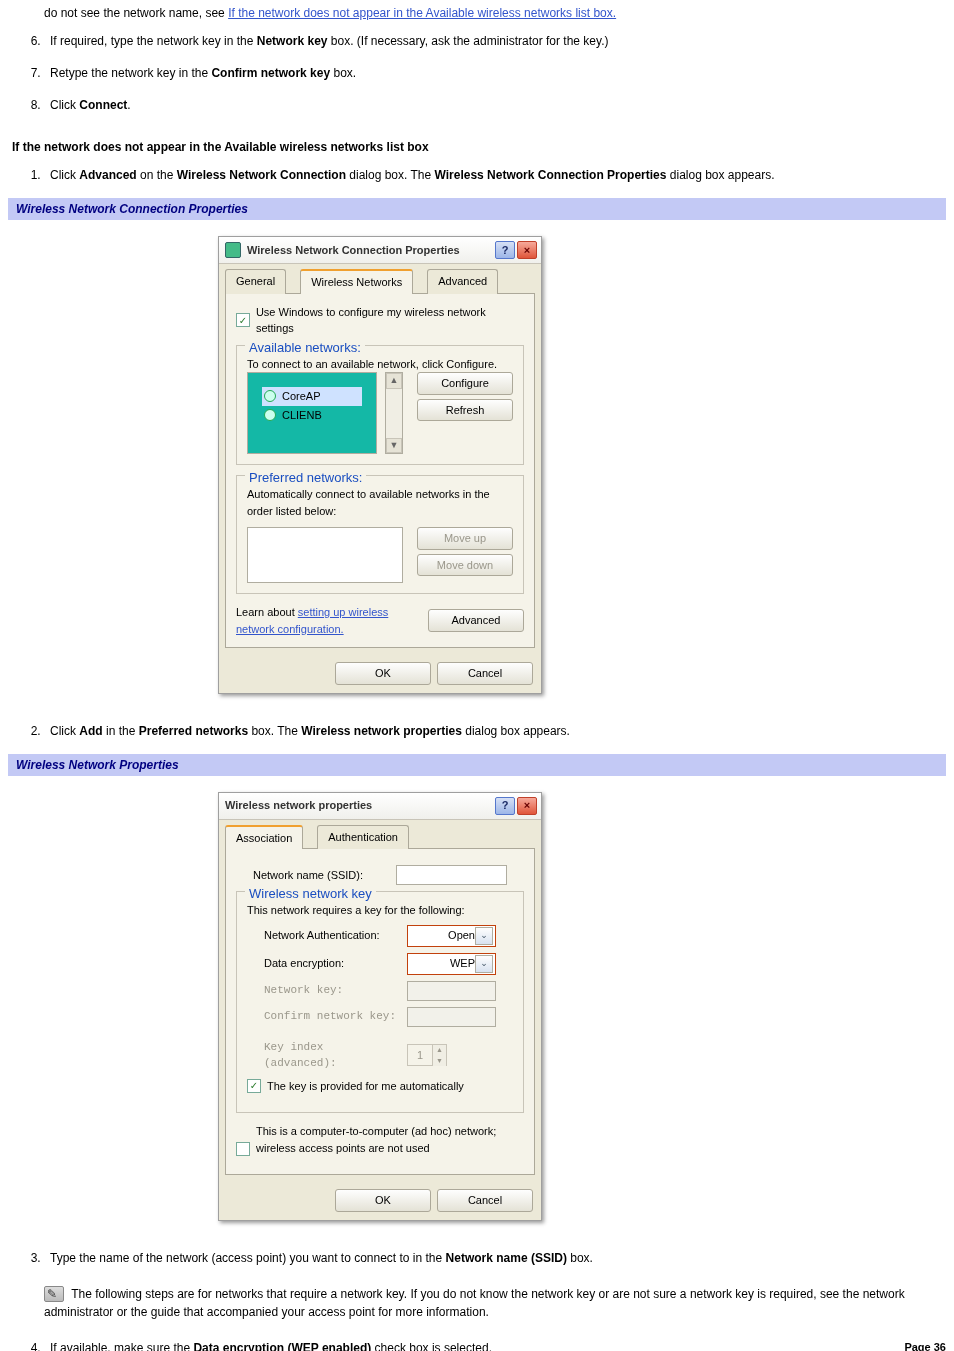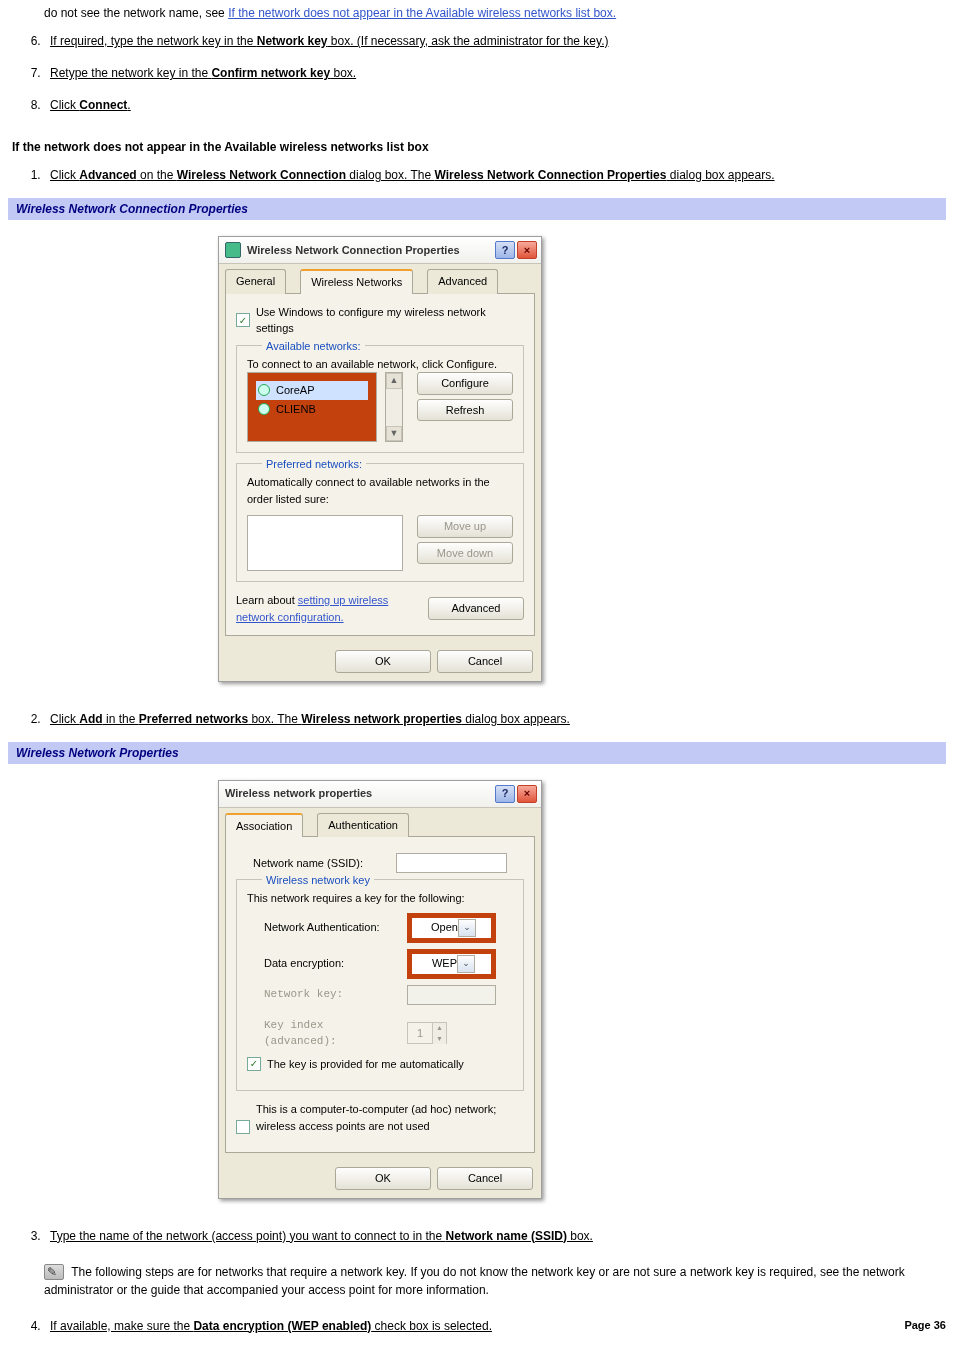--- a/index.html
+++ b/index.html
@@ -8,21 +8,20 @@
     color: #000;
     margin: 0;
     padding: 0 8px;
     width: 954px;
     box-sizing: border-box;
     line-height: 1.5;
   }
   ol {
     margin: 6px 0;
     padding-left: 36px;
-    text-decoration: underline;
   }
   ol li {
     padding-left: 6px;
     margin-bottom: 14px;
   }
   a.doc-link {
     color: #3355cc;
     text-decoration: underline;
   }
   .section-heading {
@@ -83,26 +82,26 @@
   .tab-body {
     margin: 0 6px 6px 6px; padding: 10px; border: 1px solid #aca899; background: #f5f3e9;
   }
   .win-checkbox { display: flex; align-items: center; gap: 6px; margin-bottom: 8px; }
   .win-checkbox .box {
     width: 12px; height: 12px; border: 1px solid #7a9; background: #fff; display: flex;
     align-items: center; justify-content: center; color: #2a7a2a; font-size: 10px;
   }
   .groupbox { border: 1px solid #c8c4b8; padding: 10px 10px 10px 10px; margin-bottom: 10px; position: relative; }
   .groupbox .legend {
-    position: absolute; top: -8px; left: 25px; background: #f5f3e9; padding: 0 4px;
-    color: #1a4ec0; font-size: 11px;
+    position: absolute; top: -8px; left: 8px; background: #f5f3e9; padding: 0 4px;
+    color: #1a4ec0; font-size: 13px;
   }
   .list-row { display: flex; gap: 8px; }
   .listbox {
-    flex: 1; border: 1px solid #b0ada0; background: #c2410c; height: 52px; padding: 8px; text-align: right;
+    flex: 1; border: 1px solid #b0ada0; background: #14b8a6; height: 52px; padding: 14px; text-align: right;
   }
   .listbox .item { display: flex; align-items: center; gap: 6px; padding: 1px 2px; }
   .listbox .item.sel { background: #cfe2ff; }
   .ant-icon { width: 10px; height: 10px; border: 1px solid #2a5; background: #cfe; border-radius: 50%; }
   .scroll-col {
     width: 16px; border: 1px solid #b0ada0; background: #f0eee4;
     display: flex; flex-direction: column; justify-content: space-between;
   }
   .scroll-col .arr { text-align: center; font-size: 9px; color: #666; background: #e6e3d6; border: 1px solid #c8c4b8; }
   .side-btns { display: flex; flex-direction: column; gap: 4px; margin-left: 6px; }
@@ -124,22 +123,22 @@
   }
   
   .formrow { display: flex; align-items: center; gap: 8px; margin: 6px 17px; }
   .formrow .lbl { width: 135px; }
   .formrow .lbl.disabled { color: #9a978b; font-family: Liberation Mono, monospace; }
   .txt-input {
     flex: 1; height: 18px; border: 1px solid #b0ada0; background: #fff;
   }
   .txt-input.disabled { background: #f2f1ea; }
   .combo {
-    flex: 1; height: 20px; border: 5px solid #c2410c; background: #fff;
-    display: flex; align-items: center; justify-content: center; padding: 0 2px 0 6px;
+    flex: 1; height: 20px; border: 1px solid #c2410c; background: #fff;
+    display: flex; align-items: center; justify-content: flex-end; padding: 0 2px 0 6px;
   }
   .combo .dd {
     width: 16px; height: 16px; border: 1px solid #b0ada0;
     background: linear-gradient(#fefefe,#d8e2f0);
     display: flex; align-items: center; justify-content: center; font-size: 9px; color: #456;
   }
   .spinner {
     width: 38px; height: 20px; display: flex; border: 1px solid #c8c4b8;
   }
   .spinner .num { flex: 1; background: #f5f3e9; color: #9a978b; display:flex; align-items:center; justify-content:center;}
@@ -229,21 +228,21 @@
         </div>
         <div class="side-btns">
           <div class="win-btn">Configure</div>
           <div class="win-btn">Refresh</div>
         </div>
       </div>
     </div>
 
     <div class="groupbox">
       <span class="legend">Preferred networks:</span>
-      <div>Automatically connect to available networks in the order listed sure:</div>
+      <div>Automatically connect to available networks in the order listed below:</div>
       <div class="pref-row">
         <div class="pref-list"></div>
         <div class="side-btns">
           <div class="win-btn disabled">Move up</div>
           <div class="win-btn disabled">Move down</div>
         </div>
       </div>
     </div>
 
     <div class="foot-row">
@@ -301,20 +300,24 @@
       </div>
       <div class="formrow">
         <span class="lbl">Data encryption:</span>
         <div class="combo">
           <span>WEP</span>
           <span class="dd">⌄</span>
         </div>
       </div>
       <div class="formrow">
         <span class="lbl disabled">Network key:</span>
+        <div class="txt-input disabled"></div>
+      </div>
+      <div class="formrow">
+        <span class="lbl disabled">Confirm network key:</span>
         <div class="txt-input disabled"></div>
       </div>
       <div class="formrow" style="margin-top:12px;">
         <span class="lbl disabled">Key index (advanced):</span>
         <div class="spinner">
           <div class="num">1</div>
           <div class="arrs">
                 <div>▲</div>
                 <div>▼</div>
               </div>

